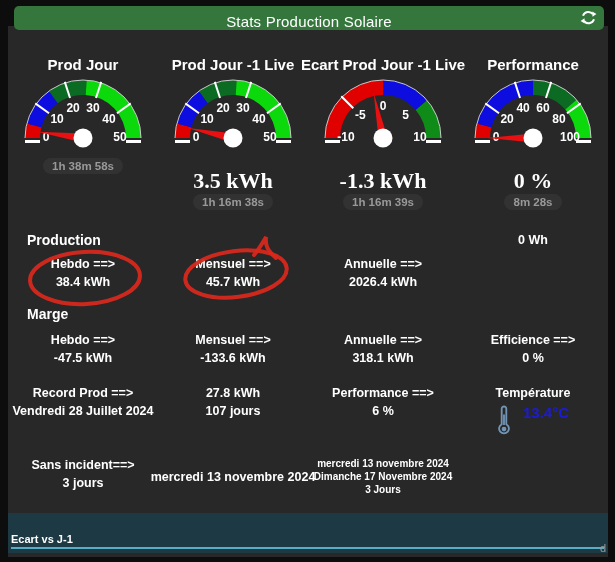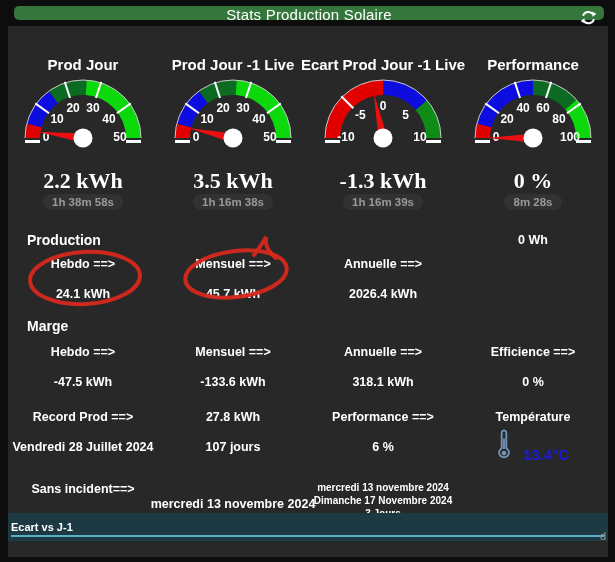--- a/index.html
+++ b/index.html
@@ -7,60 +7,60 @@
     width:615px;height:562px;overflow:hidden;position:relative;
     background:var(--page_bg,#0d0d0d);
     font-family:"Liberation Sans",sans-serif;
     -webkit-font-smoothing:antialiased;
   }
   .card{
     position:absolute;left:8px;top:26px;width:600px;height:531px;
     background:var(--card_bg,#282828);
   }
   .header{
-    position:absolute;left:14px;top:6px;width:590px;height:14px;z-index:6;
+    position:absolute;left:14px;top:6px;width:590px;height:24px;z-index:6;
     background:var(--header_green,#35763c);border-radius:5px;
-    display:flex;align-items:flex-start;justify-content:center;
+    display:flex;align-items:flex-end;justify-content:center;
   }
   .header-title{color:#fff;font-size:15px;letter-spacing:.2px;}
   .refresh-btn{
     position:absolute;right:7px;top:4px;width:18px;height:18px;cursor:pointer;
     display:flex;align-items:center;justify-content:center;
   }
   
   .gauges{display:grid;grid-template-columns:repeat(4,150px);margin-top:30px;}
   .gauge-cell{display:flex;flex-direction:column;align-items:center;}
   .gauge-title{color:#fff;font-weight:bold;font-size:15px;height:16px;margin-bottom:4px;white-space:nowrap;}
   .gauge-value{font-family:"Liberation Serif",serif;font-weight:bold;color:#fff;font-size:22px;margin-top:10px;white-space:nowrap;}
   .gauge-elapsed{
     background:#323232;color:#999;font-weight:bold;font-size:11.5px;
     padding:2px 9px;border-radius:9px;white-space:nowrap;
   }
   
   .section-head{display:grid;grid-template-columns:repeat(4,150px);align-items:center;}
   .section-label{color:#fff;font-weight:bold;font-size:14px;padding-left:19px;grid-column:1;justify-self:start;}
   .head-col4{grid-column:4;justify-self:center;color:#fff;font-weight:bold;font-size:12.5px;}
   .stats-row{display:grid;grid-template-columns:repeat(4,150px);position:relative;}
-  .stat{display:flex;flex-direction:column;align-items:center;gap:16px;
+  .stat{display:flex;flex-direction:column;align-items:center;gap:4px;
         color:#fff;font-weight:bold;font-size:12.5px;white-space:nowrap;}
   .annotation{position:absolute;left:0;top:-6px;overflow:visible;pointer-events:none;z-index:4;}
   .annotation ellipse,.annotation path{
     fill:none;stroke:var(--annotation_red,#d6281c);stroke-width:4;stroke-linecap:round;opacity:.95;
   }
   .mt-prod{margin-top:22px;} .mt-row1{margin-top:9px;}
   .mt-marge{margin-top:17px;} .mt-row2{margin-top:11px;}
   .mt-rec{margin-top:21px;} .mt-bot{margin-top:19px;}
   .temp-cell{gap:2px;}
-  .temp-line{display:flex;align-items:flex-end;gap:12px;margin-top:2px;}
+  .temp-line{display:flex;align-items:flex-start;gap:12px;margin-top:2px;}
   .temp-value{color:var(--temperature_blue,#1b1bdb);font-size:15px;font-weight:bold;}
   .small-stat{font-size:10px;gap:2px;}
   .one-line{justify-content:center;font-size:12.5px;}
   
   .bottom-chart{
-    position:absolute;left:8px;top:513px;width:600px;height:28px;
+    position:absolute;left:8px;top:513px;width:600px;height:40px;
     background:var(--chart_panel_teal,#1d3944);
     text-align:center;
   }
   .bottom-chart-title{position:absolute;left:3px;bottom:8px;color:#fff;font-weight:bold;font-size:11px;}
   .bottom-chart-line{position:absolute;left:3px;right:4px;bottom:4px;height:2px;background:var(--chart_line_blue,#58aec5);}
   .stray{position:absolute;right:2px;bottom:-1px;color:#9a9a9a;font-size:11px;}
 </style>
 </head>
 <body style="--page_bg: #0d0d0d; --card_bg: #282828; --header_green: #35763c; --annotation_red: #d6281c; --temperature_blue: #1b1bdb; --chart_panel_teal: #1d3944; --chart_line_blue: #58aec5; --gauge_needle_red: #e81010;">
 
@@ -99,21 +99,20 @@
             <line x1="106.97871376374779" y1="37.31301940371612" x2="120.7320026681219" y2="27.320670114744075" stroke="#fff" stroke-width="2"></line>
             <text x="36.022539400293454" y="64.70871862200747" fill="#fff" font-size="12" font-weight="bold" text-anchor="middle" font-family="Liberation Sans,sans-serif">0</text>
             <text x="47.11145618000168" y="47.19087192664087" fill="#fff" font-size="12" font-weight="bold" text-anchor="middle" font-family="Liberation Sans,sans-serif">10</text>
             <text x="63.11145618000168" y="35.56619147855508" fill="#fff" font-size="12" font-weight="bold" text-anchor="middle" font-family="Liberation Sans,sans-serif">20</text>
             <text x="82.88854381999832" y="35.56619147855508" fill="#fff" font-size="12" font-weight="bold" text-anchor="middle" font-family="Liberation Sans,sans-serif">30</text>
             <text x="98.88854381999832" y="47.19087192664085" fill="#fff" font-size="12" font-weight="bold" text-anchor="middle" font-family="Liberation Sans,sans-serif">40</text>
             <text x="109.97746059970655" y="64.70871862200747" fill="#fff" font-size="12" font-weight="bold" text-anchor="middle" font-family="Liberation Sans,sans-serif">50</text>
             <polygon points="27.438774417954043,55.66164662850668 73.62005630808086,57.54292358436507 72.37994369191912,66.45707641563493" fill="#e81010"></polygon>
             <circle cx="73" cy="62" r="9.5" fill="#fff"></circle>
           </svg></div>
-      <div class="gauge-value">2.2 kWh</div>
       <div class="gauge-elapsed">1h 38m 58s</div>
     </div>
     <div class="gauge-cell">
       <div class="gauge-title">Prod Jour -1 Live</div>
       <div><svg width="146" height="78" viewBox="0 0 146 78">
             <path d="M15,62.00000000000001 A58,58 0 0 1 16.822176654539398,47.57598654443841 L31.350924071468867,51.30633485191123 A43,43 0 0 0 30,62.00000000000001 Z" fill="#e10000"></path>
             <path d="M16.822176654539398,47.57598654443841 A58,58 0 0 1 38.90845536703655,15.077014326253057 L47.72523415142365,27.212269241877266 A43,43 0 0 0 31.350924071468867,51.30633485191123 Z" fill="#0d0de0"></path>
             <path d="M38.90845536703655,15.077014326253057 A58,58 0 0 1 76.6418501327002,4.114449751160251 L75.69999233976048,19.08485067758432 A43,43 0 0 0 47.72523415142365,27.212269241877266 Z" fill="#0c6b22"></path>
             <path d="M76.6418501327002,4.114449751160251 A58,58 0 0 1 131,61.999999999999986 L116,61.99999999999999 A43,43 0 0 0 75.69999233976048,19.08485067758432 Z" fill="#0bd90b"></path>
             <path d="M15,62.00000000000001 A58,58 0 0 1 131,61.999999999999986" fill="none" stroke="#c9c9c9" stroke-width="1"></path>
@@ -189,21 +188,21 @@
     <span class="head-col4">0 Wh</span>
   </div>
   <div class="stats-row mt-row1">
     <svg class="annotation" width="600" height="52">
       <ellipse cx="77" cy="27" rx="55" ry="26" transform="rotate(-3 77 27)"></ellipse>
       <ellipse cx="228" cy="23" rx="51" ry="23" transform="rotate(-7 228 23)"></ellipse>
       <path d="M246,4 C251,-2 255,-9 258,-14 C257,-5 260,0 268,7"></path>
     </svg>
     <div class="stat">
       <span>Hebdo ==&gt;</span>
-      <span>24.1 kWh</span>
+      <span>38.4 kWh</span>
     </div>
     <div class="stat">
       <span>Mensuel ==&gt;</span>
       <span>45.7 kWh</span>
     </div>
     <div class="stat">
       <span>Annuelle ==&gt;</span>
       <span>2026.4 kWh</span>
     </div>
   </div>

